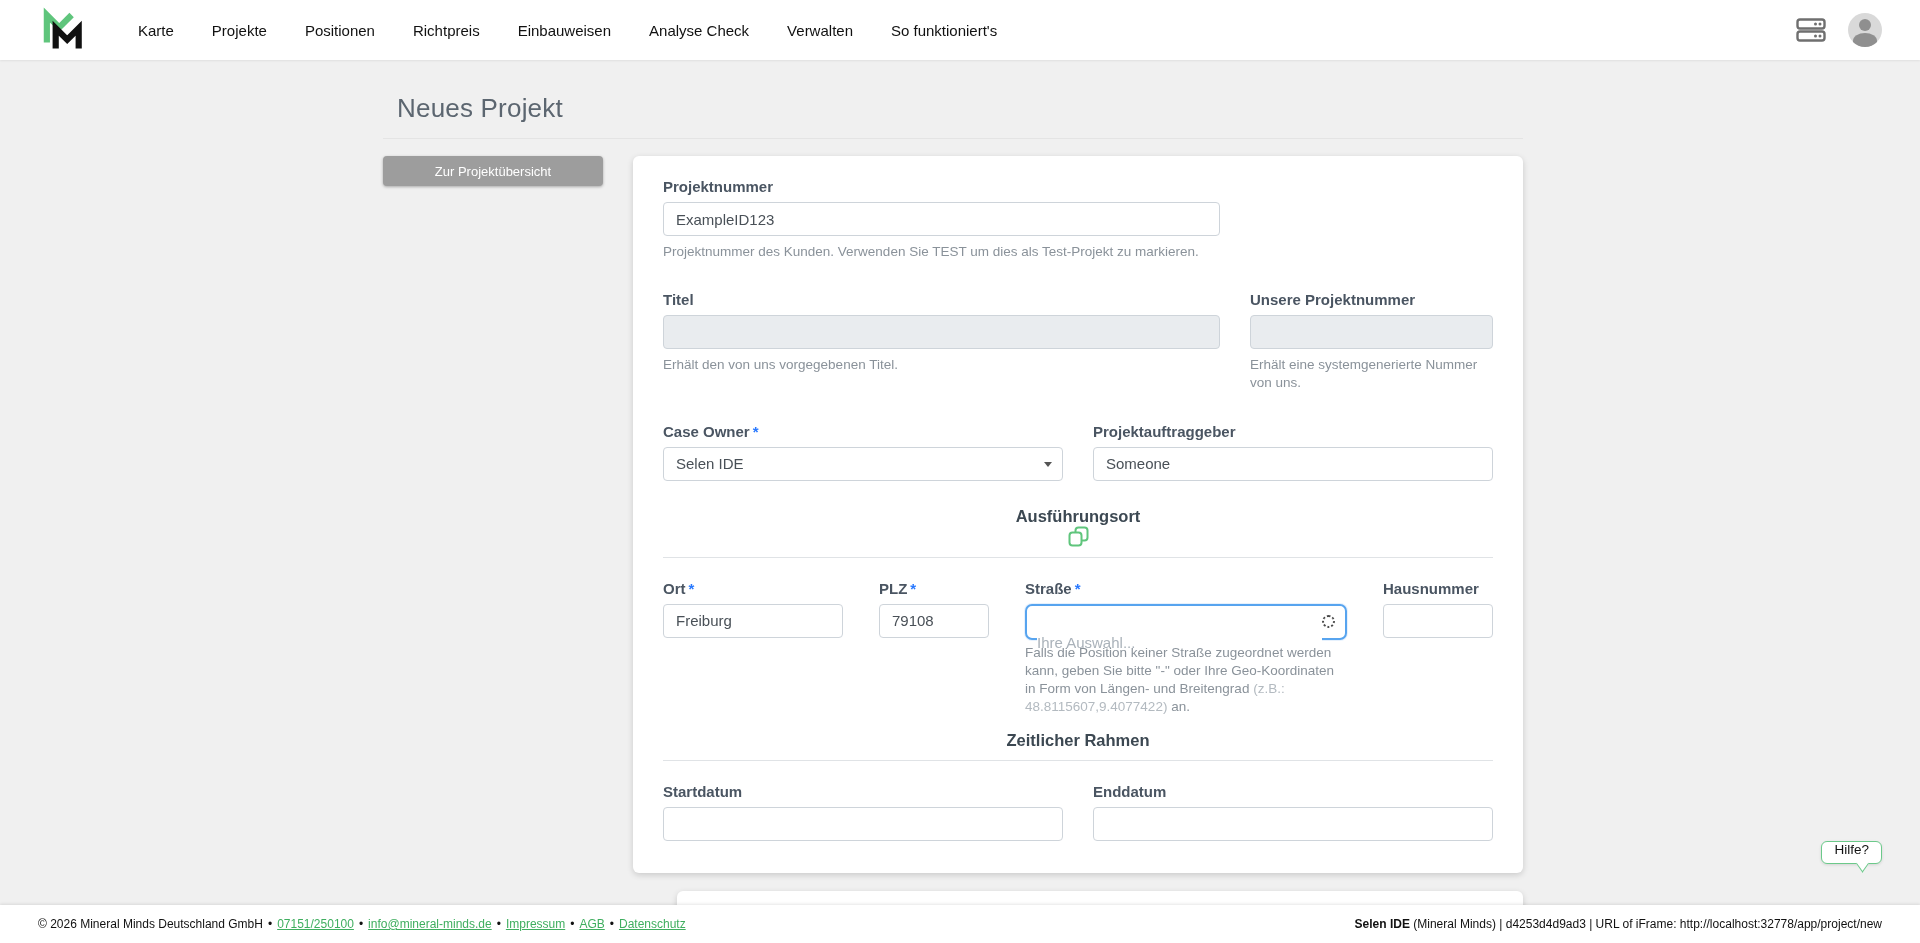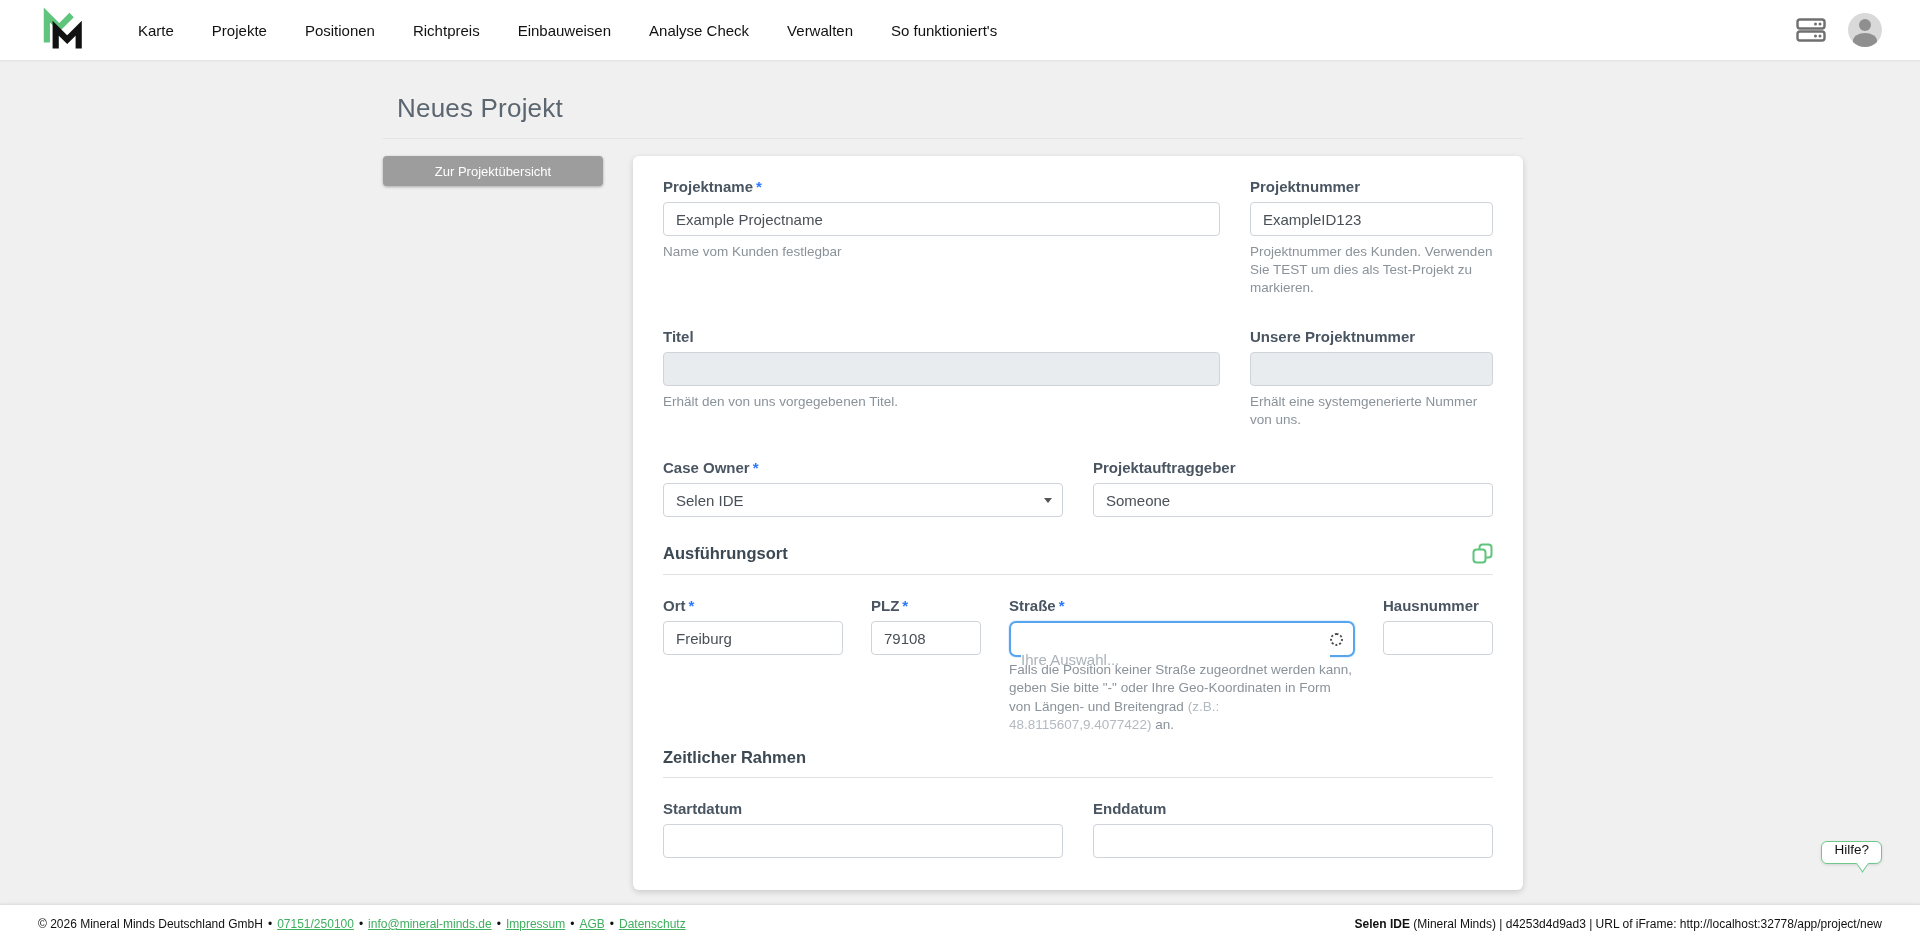--- a/index.html
+++ b/index.html
@@ -44,21 +44,21 @@
     font-size:13px; font-family:inherit; cursor:pointer; box-shadow:0 1px 3px rgba(0,0,0,0.3);
   }
 
   .card {
     flex:1; background:#fff; border-radius:6px; box-shadow:0 2px 6px rgba(0,0,0,0.16);
     padding:22px 30px 28px 30px;
   }
 
   .grid-2a { display:grid; grid-template-columns:1fr 243px; column-gap:30px; margin-bottom:30px; }
   .grid-2b { display:grid; grid-template-columns:1fr 1fr; column-gap:30px; margin-bottom:26px; }
-  .grid-4  { display:grid; grid-template-columns:180px 110px 1fr 110px; column-gap:28px; margin-bottom:14px; }
+  .grid-4  { display:grid; grid-template-columns:180px 110px 1fr 110px; column-gap:36px; margin-bottom:14px; }
 
   .field-label { display:block; font-size:15px; font-weight:700; color:#4a5562; margin-bottom:7px; }
   .req { color:#2979ff; margin-left:3px; font-weight:700; }
   .text-input {
     width:100%; height:34px; border:1px solid #ced4da; border-radius:4px;
     padding:0 12px; font-size:15px; font-family:inherit; color:#495057; background:#fff; outline:none;
   }
   .text-input:disabled, .text-input.disabled { background:#e9ecef; color:#495057; }
   .hint { font-size:13.5px; color:#8a929a; margin-top:7px; line-height:1.35; }
   .hint .lighter { color:#b3bac0; }
@@ -66,21 +66,21 @@
   .select-box {
     height:34px; border:1px solid #ced4da; border-radius:4px; background:#fff;
     display:flex; align-items:center; padding:0 26px 0 12px; font-size:15px; color:#495057;
     position:relative; cursor:pointer;
   }
   .select-arrow {
     position:absolute; right:10px; top:14px; width:0; height:0;
     border-left:4.5px solid transparent; border-right:4.5px solid transparent; border-top:5px solid #555;
   }
 
-  .section-head { display:flex; align-items:center; justify-content:space-between; margin-top:4px; }
+  .section-head { display:flex; align-items:center; justify-content:space-between; margin-top:4px;flex-direction:column; }
   .section-title { font-size:16.5px; font-weight:700; color:#3c4852; }
   .copy-icon { width:21px; height:21px; cursor:pointer; }
   .section-rule { border-bottom:1px solid #e0e3e6; margin:10px 0 22px 0; }
 
   .input-focused {
     display:flex; align-items:center; height:36px; border:2px solid #57a4ef; border-radius:7px;
     padding:0 10px; background:#fff; box-shadow:0 0 0 1px rgba(87,164,239,0.15);
   }
   .input-focused input {
     border:none; outline:none; flex:1; font-size:15px; font-family:inherit; color:#ef4444; min-width:0;margin-top:41px;
@@ -160,27 +160,20 @@
 
   <div class="content-row">
     <div class="left-col">
       <button class="back-btn">Zur Projektübersicht</button>
     </div>
 
     <div class="card">
 
       <div class="grid-2a">
         <div class="field">
-          <label class="field-label">
-            <span>Projektname</span><span class="req">*</span>
-          </label>
-          <input class="text-input" type="text" value="Example Projectname" style="">
-          <div class="hint">Name vom Kunden festlegbar</div>
-        </div>
-        <div class="field">
           <label class="field-label">Projektnummer</label>
           <input class="text-input" type="text" value="ExampleID123" style="">
           <div class="hint">Projektnummer des Kunden. Verwenden Sie TEST um dies als Test-Projekt zu markieren.</div>
         </div>
       </div>
 
       <div class="grid-2a">
         <div class="field">
           <label class="field-label">Titel</label>
           <input class="text-input disabled" type="text" disabled="" value="" style="">

